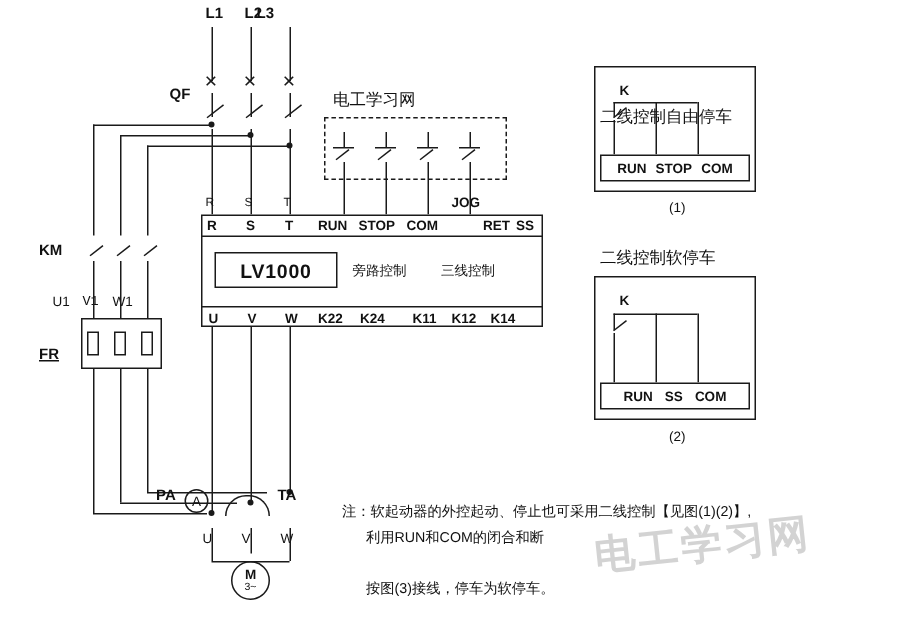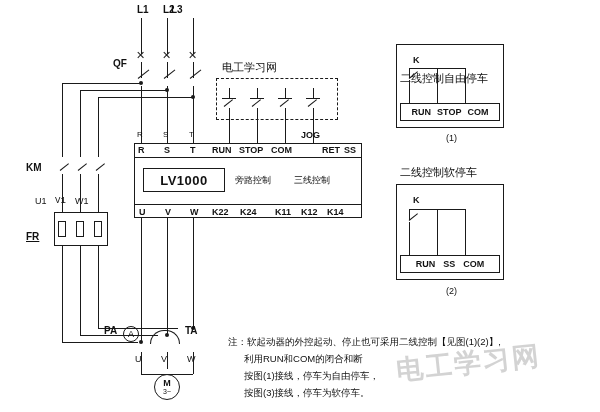--- a/index.html
+++ b/index.html
@@ -316,18 +316,17 @@
 
   <div class="subfig-term" style="left:400px; top:255px; width:100px; height:18px;">
     <span style="padding:0 4px;">RUN</span>
     <span style="padding:0 4px;">SS</span>
     <span style="padding:0 4px;">COM</span>
   </div>
   <div class="lbl s9" style="left:446px; top:287px;">(2)</div>
 
   <div class="note" style="left:228px; top:335px;">注：软起动器的外控起动、停止也可采用二线控制【见图(1)(2)】,</div>
   <div class="note" style="left:244px; top:352px;">利用RUN和COM的闭合和断</div>
-  <div class="note" style="left:244px; top:369px;">按图(1)接线，停车为自由停车，</div>
   <div class="note" style="left:244px; top:386px;">按图(3)接线，停车为软停车。</div>
 
   <div class="wm" style="left:396px; top:345px;">电工学习网</div>
 
 </div>
 
 </body></html>

